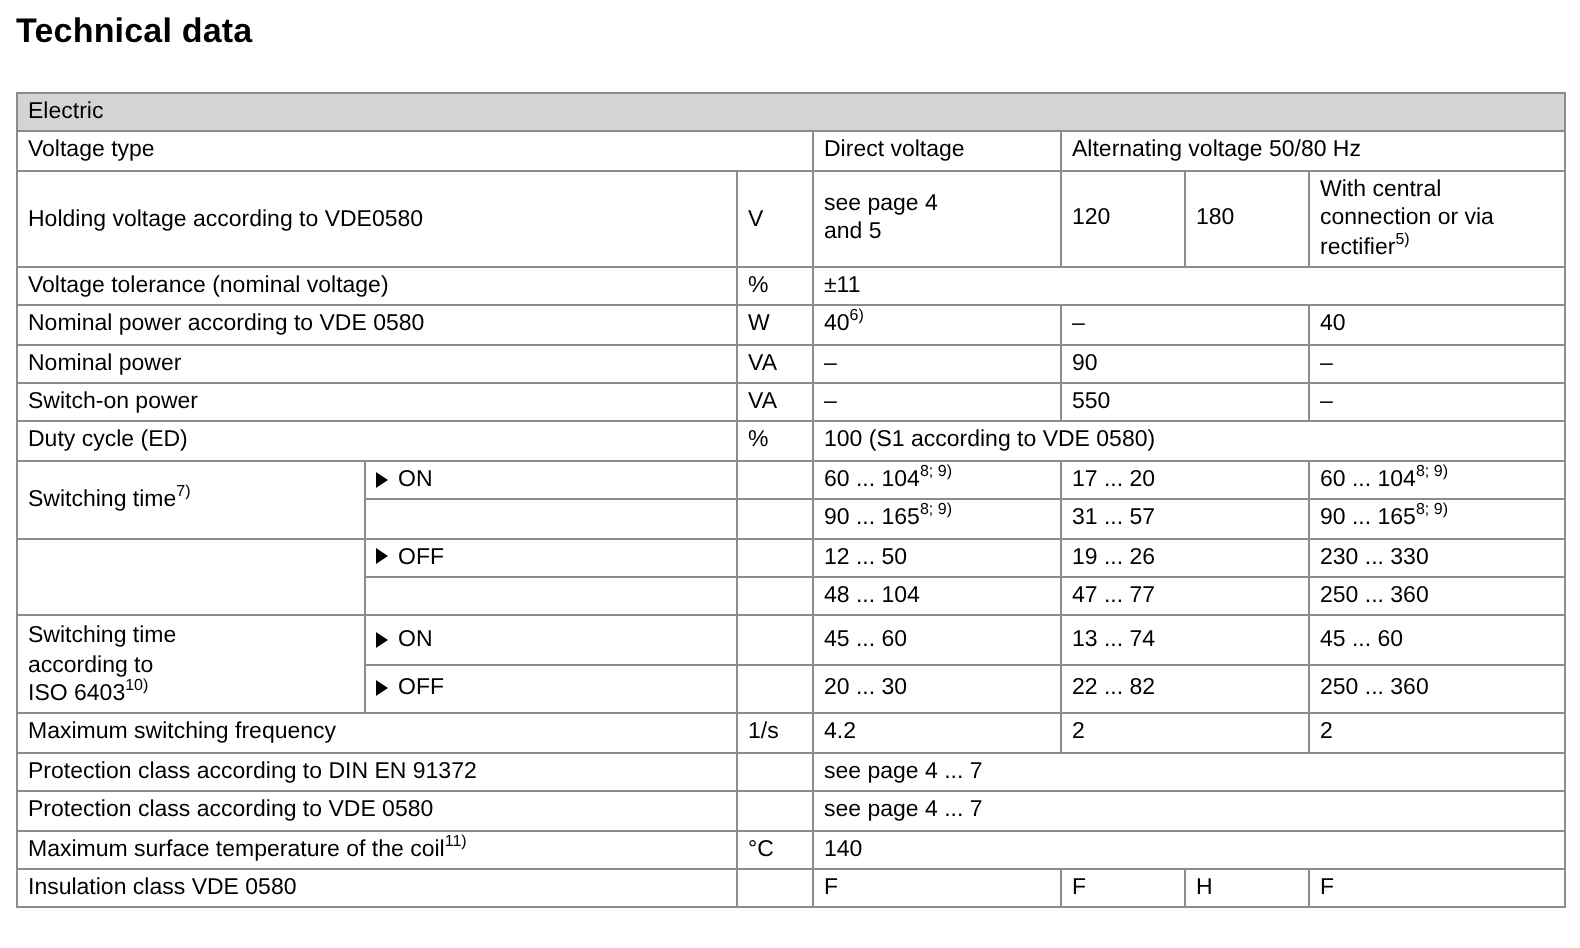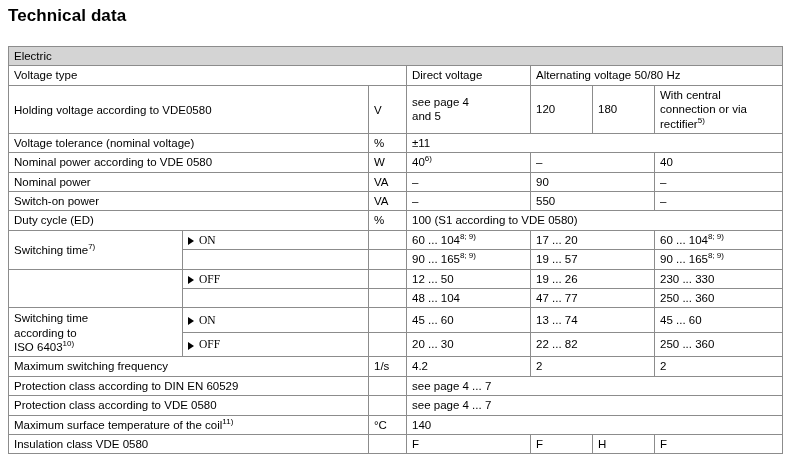--- a/index.html
+++ b/index.html
@@ -67,21 +67,20 @@
   .l {
     text-align: left;
   }
   .sup {
     font-size: 8px;
     vertical-align: super;
     line-height: 0;
   }
   .nb-right {
     border-right: none;
-    font-family: Liberation Serif, serif;
   }
   .nb-left {
     border-left: none;
   }
   .arrow {
     display: inline-block;
     width: 0;
     height: 0;
     border-top: 4px solid transparent;
     border-bottom: 4px solid transparent;
@@ -180,21 +179,21 @@
         <td class="nb-left" style="border-right:1px solid #8c8c8c"></td>
         <td class="c">60 ... 104<span class="sup">8; 9)</span></td>
         <td class="c" colspan="2">17 ... 20</td>
         <td class="c">60 ... 104<span class="sup">8; 9)</span></td>
       </tr>
 
       <tr>
         <td class="nb-right"></td>
         <td class="nb-left" style="border-right:1px solid #8c8c8c"></td>
         <td class="c">90 ... 165<span class="sup">8; 9)</span></td>
-        <td class="c" colspan="2">19 ... 57</td>
+        <td class="c" colspan="2">31 ... 57</td>
         <td class="c">90 ... 165<span class="sup">8; 9)</span></td>
       </tr>
 
       <tr>
         <td rowspan="2"></td>
         <td class="indent-arrow nb-right"><span class="arrow"></span>OFF</td>
         <td class="nb-left" style="border-right:1px solid #8c8c8c"></td>
         <td class="c">12 ... 50</td>
         <td class="c" colspan="2">19 ... 26</td>
         <td class="c">230 ... 330</td>
@@ -227,21 +226,21 @@
 
       <tr>
         <td colspan="2">Maximum switching frequency</td>
         <td class="unit">1/s</td>
         <td class="c">4.2</td>
         <td class="c" colspan="2">2</td>
         <td class="c">2</td>
       </tr>
 
       <tr>
-        <td colspan="2">Protection class according to DIN EN 60529</td>
+        <td colspan="2">Protection class according to DIN EN 91372</td>
         <td class="unit"></td>
         <td colspan="4" class="l">see page 4 ... 7</td>
       </tr>
 
       <tr>
         <td colspan="2">Protection class according to VDE 0580</td>
         <td class="unit"></td>
         <td colspan="4" class="l">see page 4 ... 7</td>
       </tr>
 

